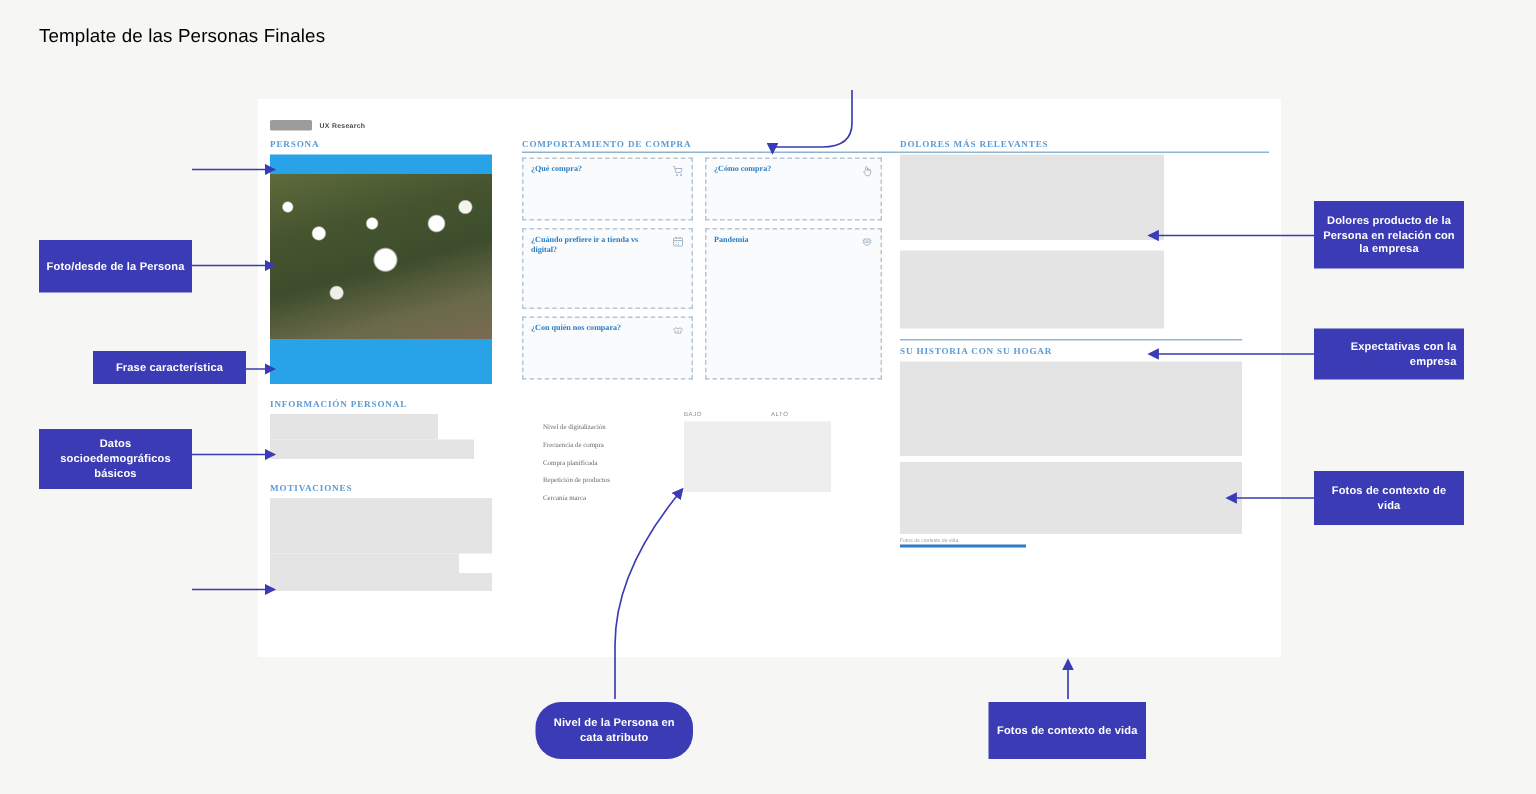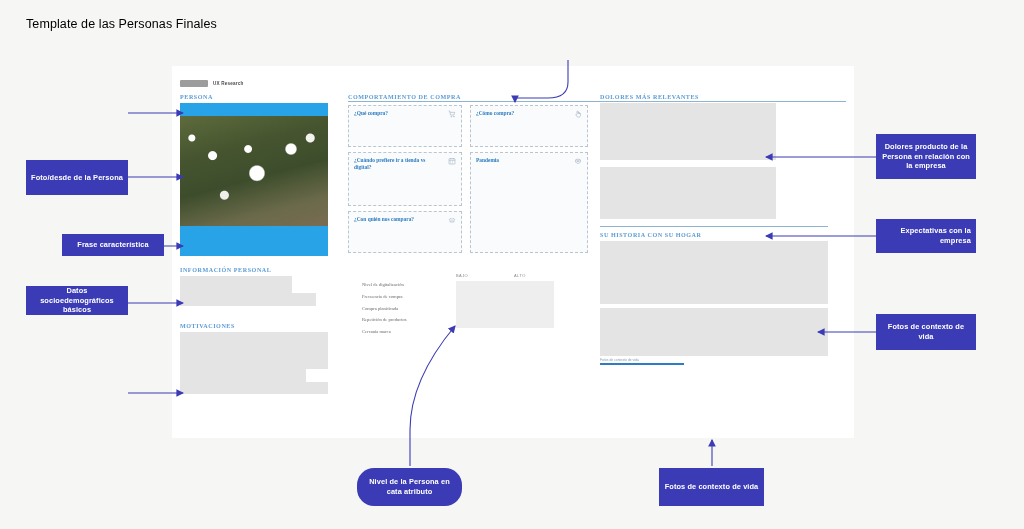--- a/index.html
+++ b/index.html
@@ -270,20 +270,20 @@
       <path d="M876,157 L766,157"></path>
       <path d="M876,236 L766,236"></path>
       <path d="M876,332 L818,332"></path>
       <path d="M410,466 L410,430 Q410,380 455,326"></path>
       <path d="M712,466 L712,440"></path>
     </g>
   </svg>
 
   <div class="cal" style="left:26px;  top:160px; width:102px; height:35px;">Foto/desde de la Persona</div>
   <div class="cal" style="left:26px;  top:234px; width:102px; height:22px;margin-left:36px;">Frase característica</div>
-  <div class="cal" style="left:26px;  top:286px; width:102px; height:29px;">Datos socioedemográficos básicos</div>
+  <div class="cal" style="left:26px;  top:286px; width:102px; height:40px;">Datos socioedemográficos básicos</div>
   <div class="cal" style="left:876px; top:134px; width:100px; height:45px;">Dolores producto de la Persona en relación con la empresa</div>
   <div class="cal" style="left:876px; top:219px; width:100px; height:34px;text-align:right;">Expectativas con la empresa</div>
   <div class="cal" style="left:876px; top:314px; width:100px; height:36px;">Fotos de contexto de vida</div>
   <div class="cal" style="left:357px; top:468px; width:105px; height:38px;border-radius:17px;">Nivel de la Persona en cata atributo</div>
   <div class="cal" style="left:659px; top:468px; width:105px; height:38px;">Fotos de contexto de vida</div>
 
 </div>
 
 </body></html>

